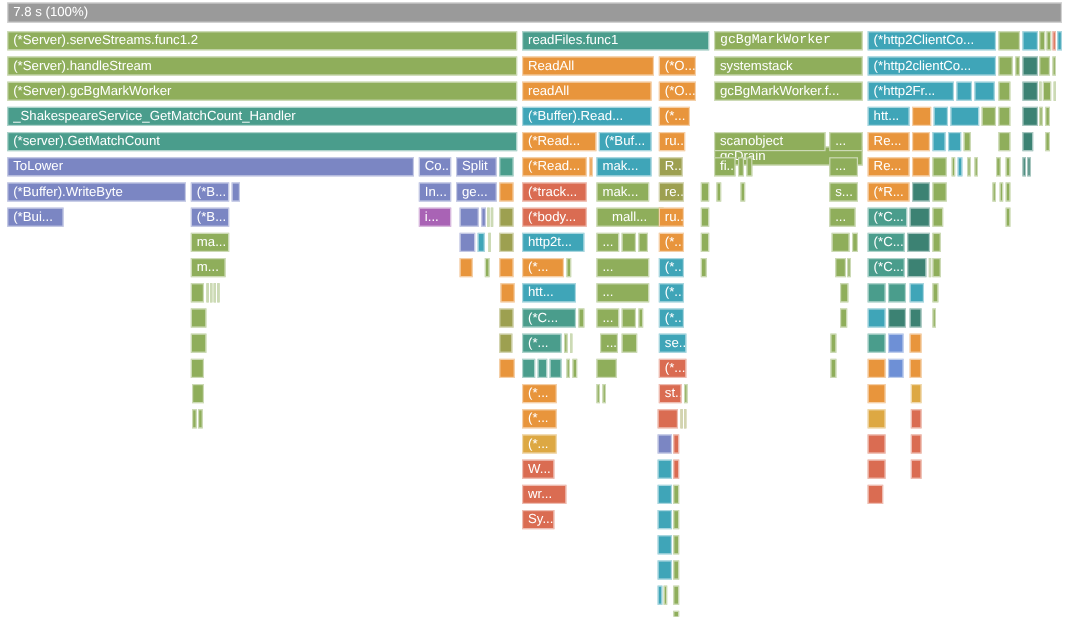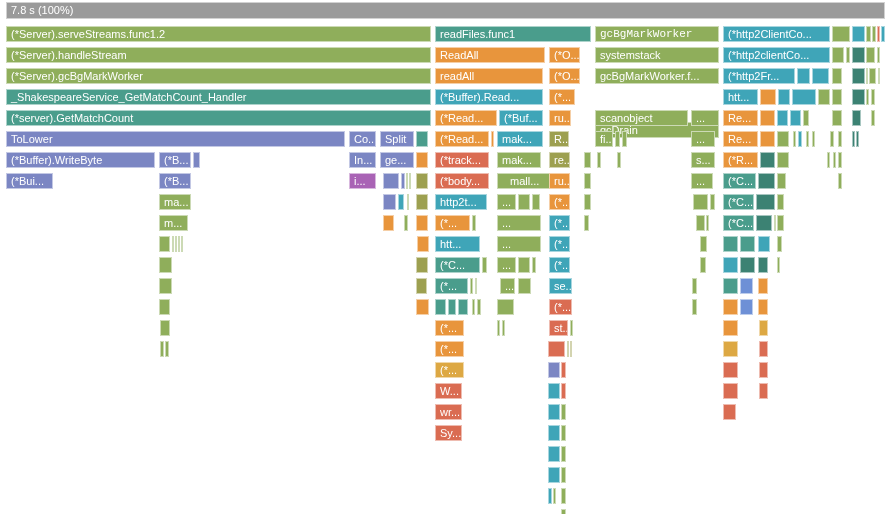--- a/index.html
+++ b/index.html
@@ -251,21 +251,21 @@
       <div class="block" style="left: 435px; top: 362px; width: 29px; height: 16px; background: rgb(221, 168, 67);">(*...</div>
       <div class="block" style="left: 548px; top: 362px; width: 12px; height: 16px; background: rgb(123, 134, 195);"></div>
       <div class="block tiny" style="left: 561px; top: 362px; width: 5px; height: 16px; background: rgb(218, 108, 82);"></div>
       <div class="block" style="left: 723px; top: 362px; width: 15px; height: 16px; background: rgb(218, 108, 82);"></div>
       <div class="block tiny" style="left: 759px; top: 362px; width: 9px; height: 16px; background: rgb(218, 108, 82);"></div>
       <div class="block" style="left: 435px; top: 383px; width: 27px; height: 16px; background: rgb(218, 108, 82);">W...</div>
       <div class="block" style="left: 548px; top: 383px; width: 12px; height: 16px; background: rgb(63, 165, 184);"></div>
       <div class="block tiny" style="left: 561px; top: 383px; width: 5px; height: 16px; background: rgb(218, 108, 82);"></div>
       <div class="block" style="left: 723px; top: 383px; width: 15px; height: 16px; background: rgb(218, 108, 82);"></div>
       <div class="block tiny" style="left: 759px; top: 383px; width: 9px; height: 16px; background: rgb(218, 108, 82);"></div>
-      <div class="block" style="left: 435px; top: 404px; width: 27px; height: 16px; background: rgb(218, 108, 82);">wr...</div>
+      <div class="block" style="left: 435px; top: 404px; width: 37px; height: 16px; background: rgb(218, 108, 82);">wr...</div>
       <div class="block" style="left: 548px; top: 404px; width: 12px; height: 16px; background: rgb(63, 165, 184);"></div>
       <div class="block tiny" style="left: 561px; top: 404px; width: 5px; height: 16px; background: rgb(143, 174, 91);"></div>
       <div class="block" style="left: 723px; top: 404px; width: 13px; height: 16px; background: rgb(218, 108, 82);"></div>
       <div class="block" style="left: 435px; top: 425px; width: 27px; height: 16px; background: rgb(218, 108, 82);">Sy...</div>
       <div class="block" style="left: 548px; top: 425px; width: 12px; height: 16px; background: rgb(63, 165, 184);"></div>
       <div class="block tiny" style="left: 561px; top: 425px; width: 5px; height: 16px; background: rgb(143, 174, 91);"></div>
       <div class="block" style="left: 548px; top: 446px; width: 12px; height: 16px; background: rgb(63, 165, 184);"></div>
       <div class="block tiny" style="left: 561px; top: 446px; width: 5px; height: 16px; background: rgb(143, 174, 91);"></div>
       <div class="block" style="left: 548px; top: 467px; width: 12px; height: 16px; background: rgb(63, 165, 184);"></div>
       <div class="block tiny" style="left: 561px; top: 467px; width: 5px; height: 16px; background: rgb(143, 174, 91);"></div>

